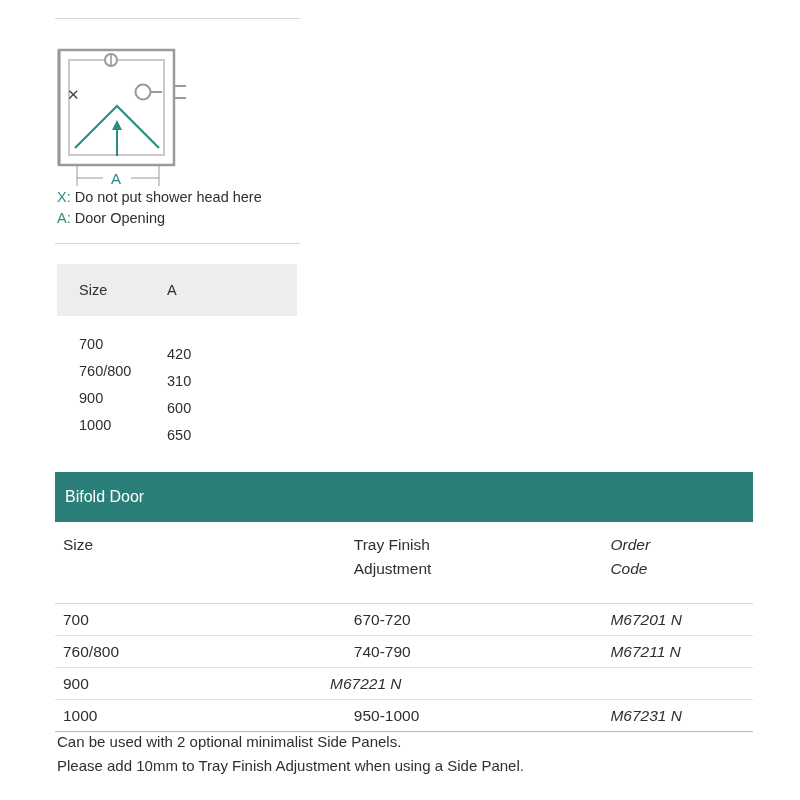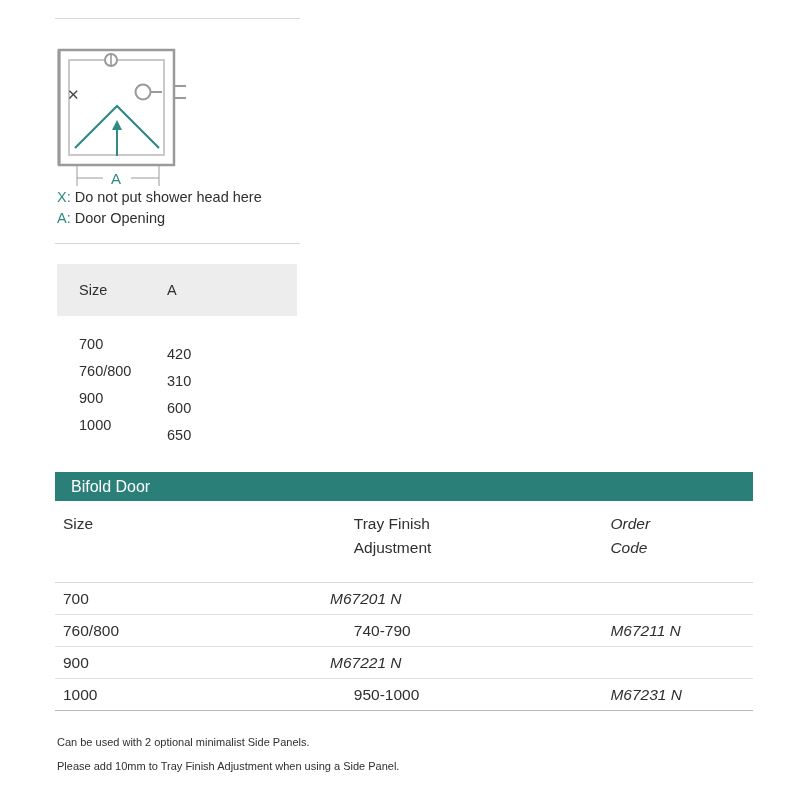--- a/index.html
+++ b/index.html
@@ -94,24 +94,24 @@
   .main-table {
     position: absolute;
     left: 55px;
     top: 472px;
     width: 698px;
     font-size: 15.5px;
   }
   .main-table .title-bar {
     background: #2b7f79;
     color: #ffffff;
-    height: 29px;
-    display: flex;
-    align-items: center;
-    padding-left: 16px;
+    height: 50px;
+    display: flex;
+    align-items: center;
+    padding-left: 10px;
     box-sizing: border-box;
     font-size: 16px;
   }
   .main-table .sub-head {
     display: flex;
     padding-top: 11px;
     color: #2f2f2f;
   }
   .main-table .sub-head .col {
     line-height: 24px;
@@ -133,21 +133,21 @@
   }
   .main-table .drow:last-of-type {
     border-bottom: 1px solid #b9b9b9;
   }
 
   
   .footnotes {
     position: absolute;
     left: 57px;
     top: 730px;
-    font-size: 11px;
+    font-size: 15px;
     line-height: 24px;
     color: #2f2f2f;
   }
 </style>
 </head>
 <body>
 
 <div class="top-rule"></div>
 
 <div class="diagram-wrap">
@@ -235,20 +235,21 @@
     <div class="col col-order">
       <div>Order</div>
       <div>Code</div>
     </div>
   </div>
 
   <div class="divider"></div>
 
   <div class="drow">
     <div class="col-size">700</div>
+    <div class="col-tray">670-720</div>
     <div class="col-order">M67201 N</div>
   </div>
   <div class="drow">
     <div class="col-size">760/800</div>
     <div class="col-tray">740-790</div>
     <div class="col-order">M67211 N</div>
   </div>
   <div class="drow">
     <div class="col-size">900</div>
     <div class="col-order">M67221 N</div>

